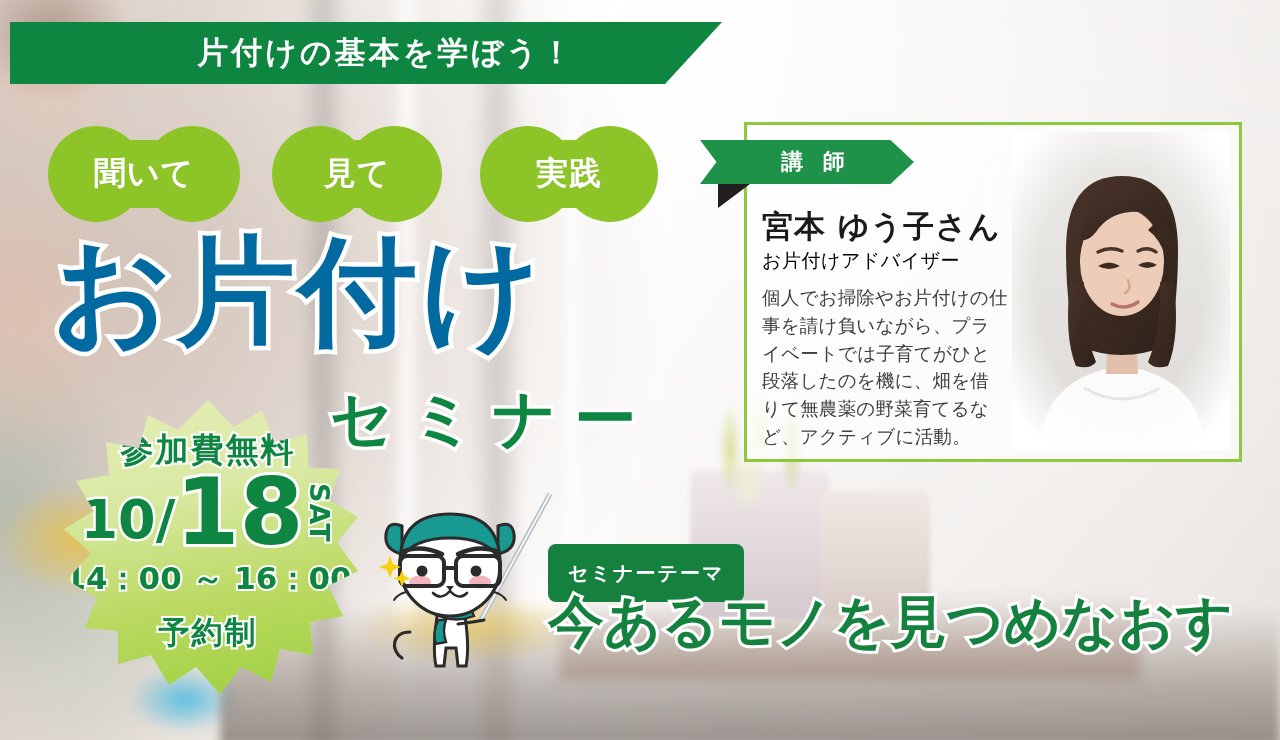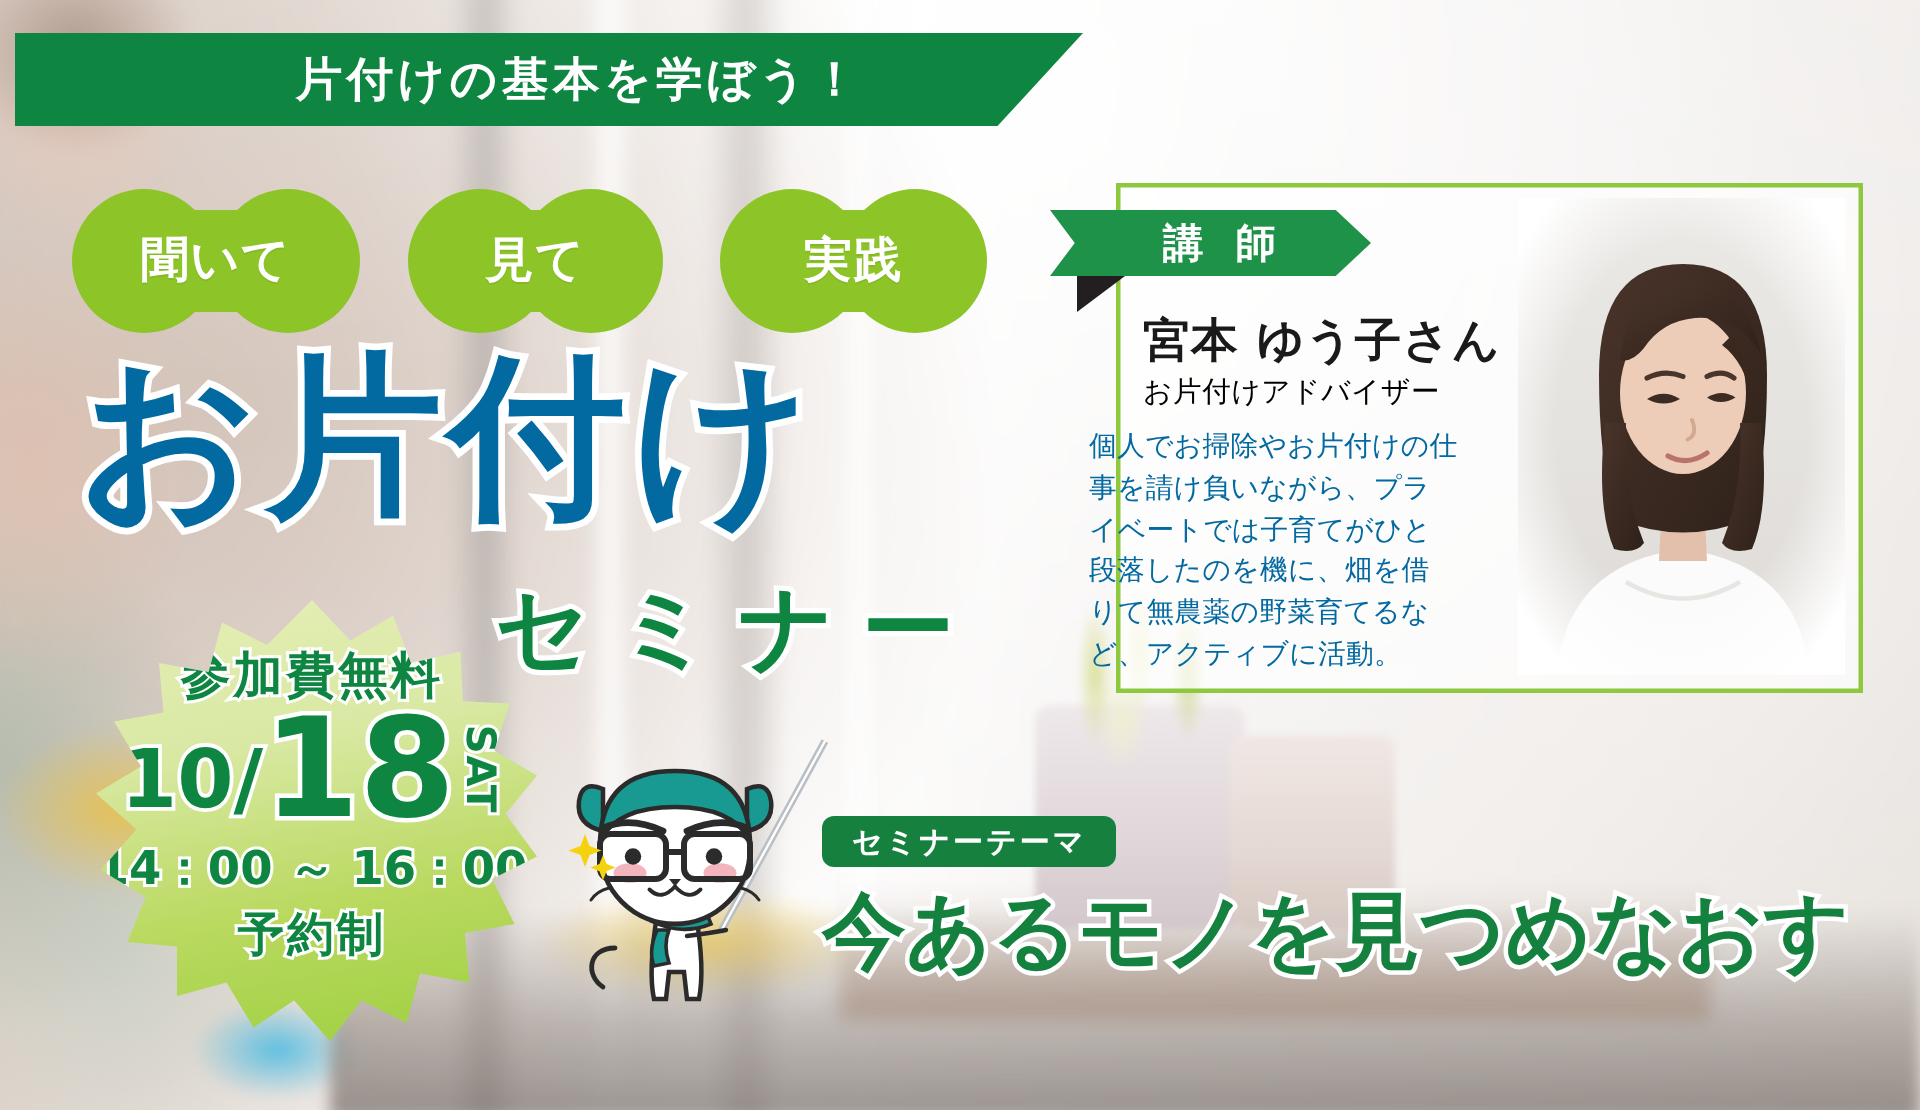--- a/index.html
+++ b/index.html
@@ -104,49 +104,49 @@
   .st-date{position:relative;display:flex;align-items:flex-start;margin-top:-2px;}
   .st-md{font-size:54px;font-weight:bold;color:#0e8540;line-height:1;margin-top:22px;
     -webkit-text-stroke:5px #fff;paint-order:stroke fill;font-family:"DejaVu Sans",sans-serif;}
   .st-day{font-size:92px;font-weight:bold;color:#0e8540;line-height:.92;
     -webkit-text-stroke:6px #fff;paint-order:stroke fill;font-family:"DejaVu Sans",sans-serif;}
   .st-dow{font-size:27px;font-weight:bold;color:#0e8540;letter-spacing:1px;
     writing-mode:vertical-rl;transform:rotate(0deg);margin-top:12px;margin-left:1px;
     -webkit-text-stroke:4px #fff;paint-order:stroke fill;font-family:"DejaVu Sans",sans-serif;}
   .st-time{font-size:31px;font-weight:bold;color:#0e8540;margin-top:2px;letter-spacing:0px;
     -webkit-text-stroke:4px #fff;paint-order:stroke fill;font-family:"DejaVu Sans",sans-serif;}
-  .st-resv{font-size:31px;font-weight:bold;color:#0e8540;margin-top:2px;letter-spacing:2px;
+  .st-resv{font-size:31px;font-weight:bold;color:#0e8540;margin-top:12px;letter-spacing:2px;
     -webkit-text-stroke:4px #fff;paint-order:stroke fill;}
 
   
   #mascot{position:absolute;left:372px;top:482px;width:180px;height:200px;}
 
   
-  #themepill{position:absolute;left:548px;top:544px;height:34px;padding:0 20px;background:#16813f;
+  #themepill{position:absolute;left:548px;top:544px;height:34px;padding:12px 20px;background:#16813f;
     border-radius:8px;display:flex;align-items:center;}
   #themepill span{color:#fff;font-size:20px;font-weight:bold;letter-spacing:2px;}
   #themetext{position:absolute;left:548px;top:594px;font-size:56px;font-weight:bold;color:#14813f;
     letter-spacing:0px;line-height:1;-webkit-text-stroke:6px #fff;paint-order:stroke fill;}
 
   
   #panel{position:absolute;left:744px;top:122px;width:498px;height:340px;
     background:rgba(255,255,255,.70);border:3px solid #8dc83f;box-sizing:border-box;}
   #ribbon{position:absolute;left:700px;top:140px;width:214px;height:44px;}
   #ribbon .body{position:absolute;left:18px;top:0;width:196px;height:44px;background:#1e9248;
     clip-path:polygon(0 0,88% 0,100% 50%,88% 100%,0 100%);}
   #ribbon .tail{position:absolute;left:0;top:0;width:30px;height:44px;background:#1e9248;
     clip-path:polygon(0 0,100% 0,100% 100%,0 100%,55% 50%);}
   #ribbon .fold{position:absolute;left:18px;top:44px;width:32px;height:24px;background:#231f20;
     clip-path:polygon(0 0,100% 0,0 100%);}
   #ribbon .lbl{position:absolute;left:0;top:0;width:214px;height:44px;display:flex;align-items:center;
-    justify-content:center;color:#fff;font-size:27px;font-weight:bold;letter-spacing:6px;padding-left:18px;
+    justify-content:center;color:#fff;font-size:22px;font-weight:bold;letter-spacing:6px;padding-left:18px;
     box-sizing:border-box;}
   #p-name{position:absolute;left:762px;top:206px;font-size:31px;font-weight:bold;color:#1a1a1a;letter-spacing:1px;}
   #p-role{position:absolute;left:762px;top:248px;font-size:19px;color:#000000;letter-spacing:.5px;}
-  #p-bio{position:absolute;left:726px;top:284px;width:246px;font-size:18.5px;color:#0369a1;
+  #p-bio{position:absolute;left:762px;top:284px;width:246px;font-size:18.5px;color:#404040;
     line-height:1.5;letter-spacing:.2px;}
   #p-photo{position:absolute;left:1012px;top:132px;width:218px;height:318px;overflow:hidden;}
 </style>
 </head>
 <body>
 
 <div id="poster">
 
   <div class="bg">
     <div class="bg-base"></div>

